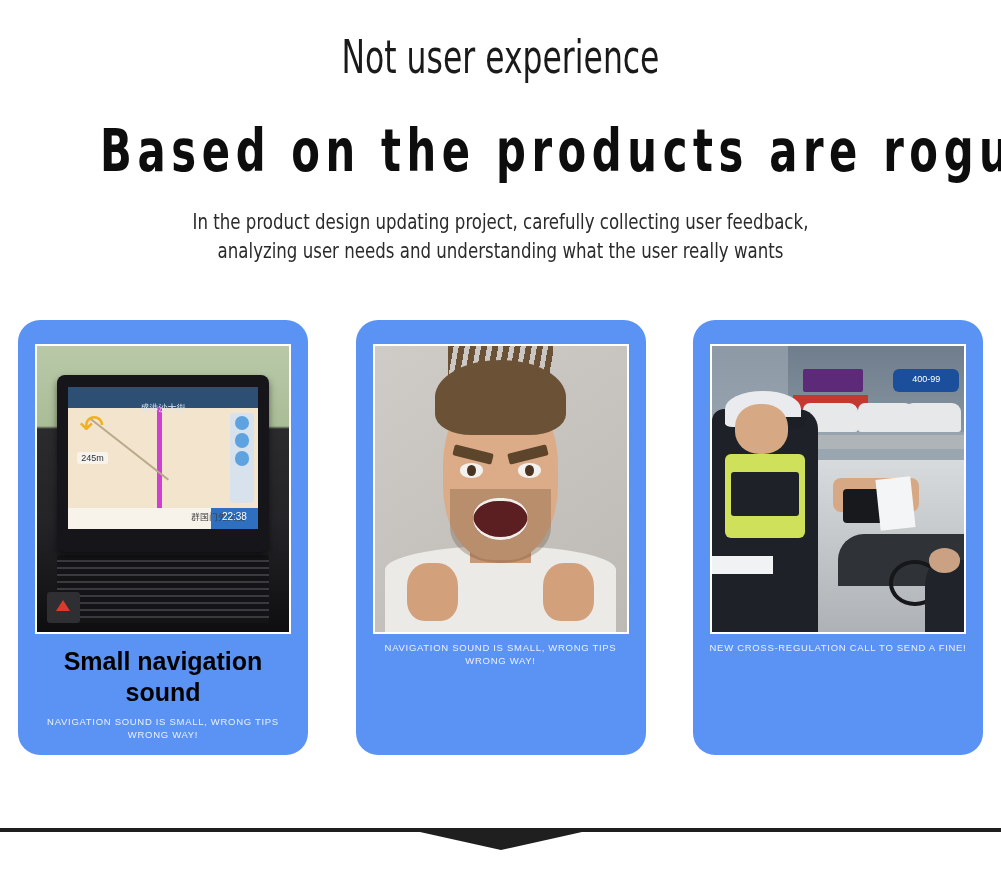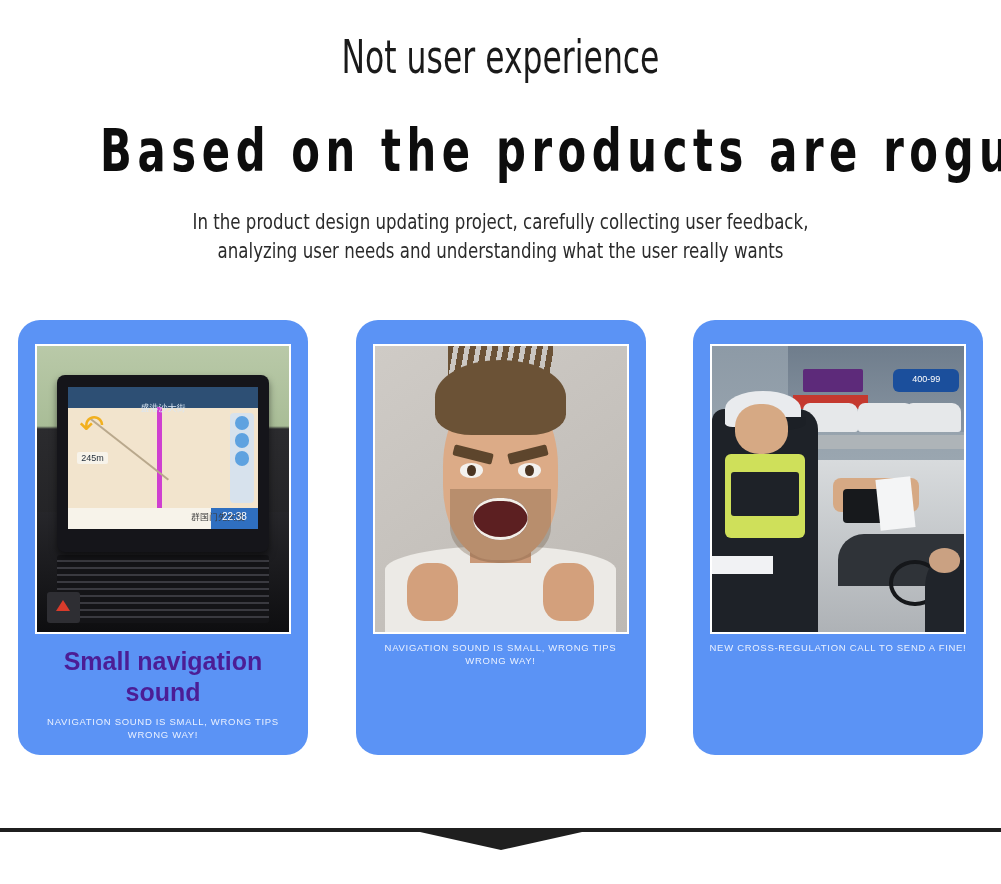--- a/index.html
+++ b/index.html
@@ -104,21 +104,21 @@
     position: relative;
     overflow: hidden;
     background: #cfcfcf;
     flex: none;
   }
 
   .card-title {
     margin-top: 12px;
     width: 256px;
     text-align: center;
-    color: #4c1d95;
+    color: #000000;
     font-size: 25px;
     font-weight: 700;
     line-height: 31px;
     letter-spacing: 0px;
   }
 
   .card-sub {
     margin-top: 7px;
     width: 262px;
     text-align: center;

